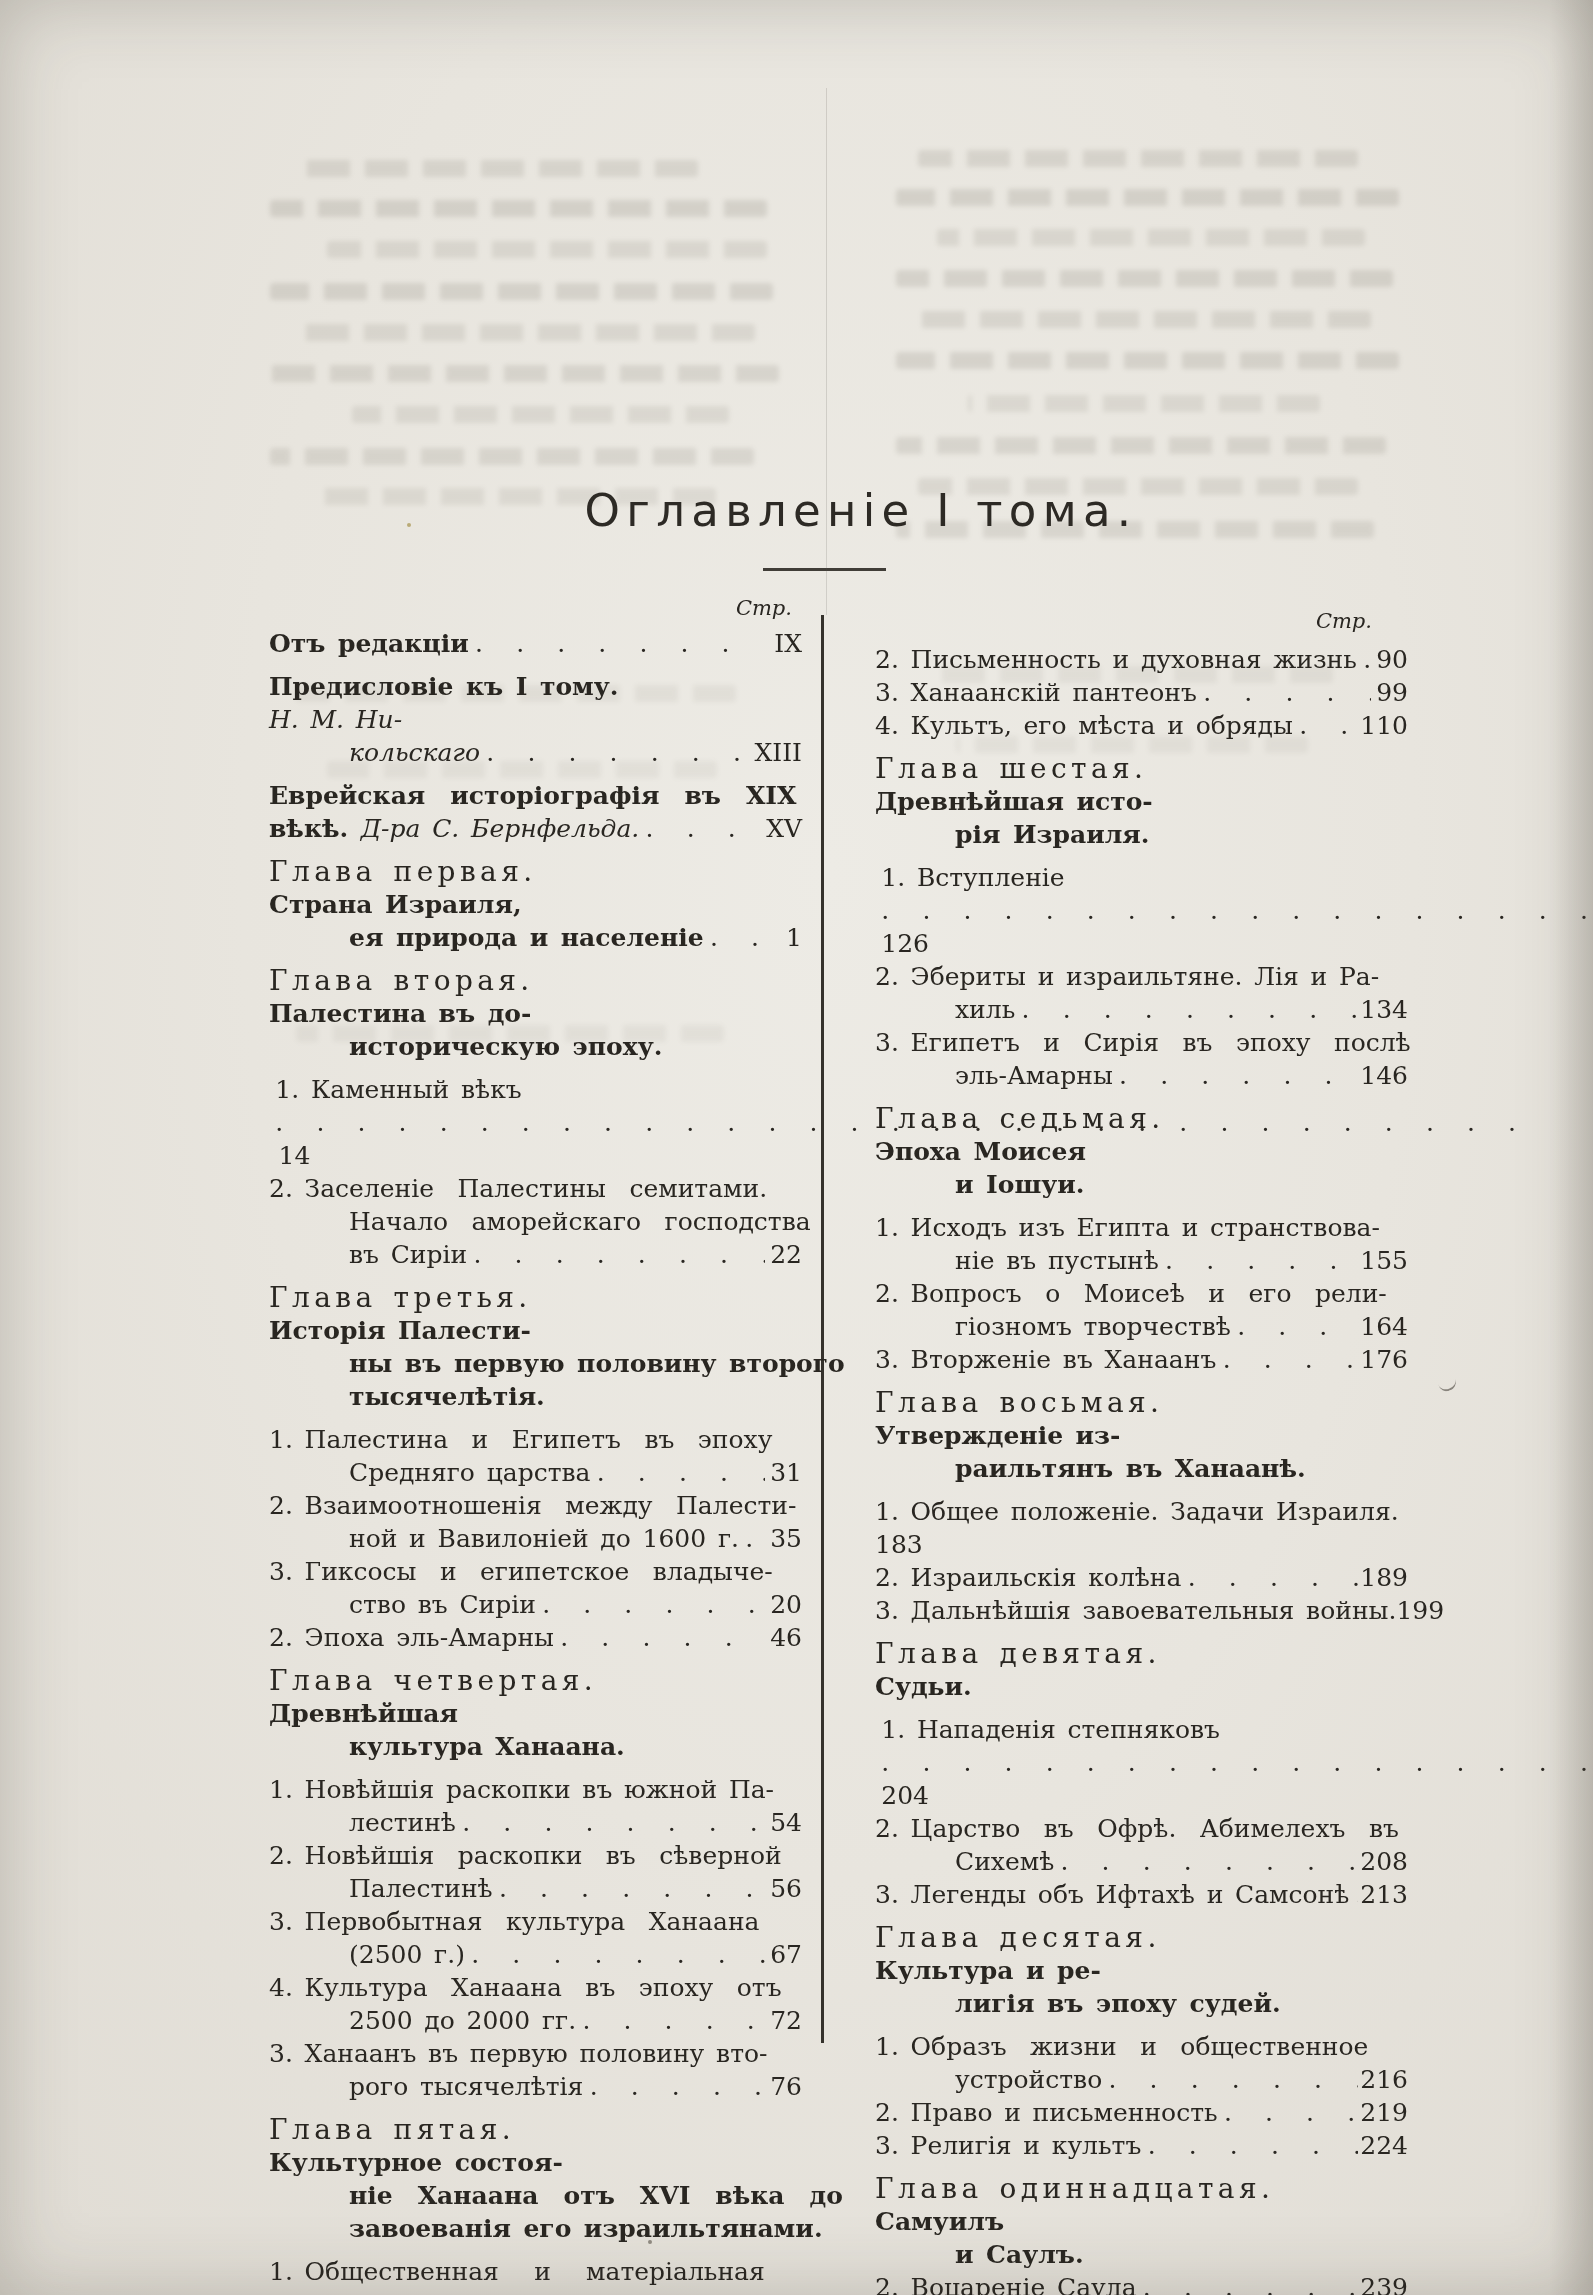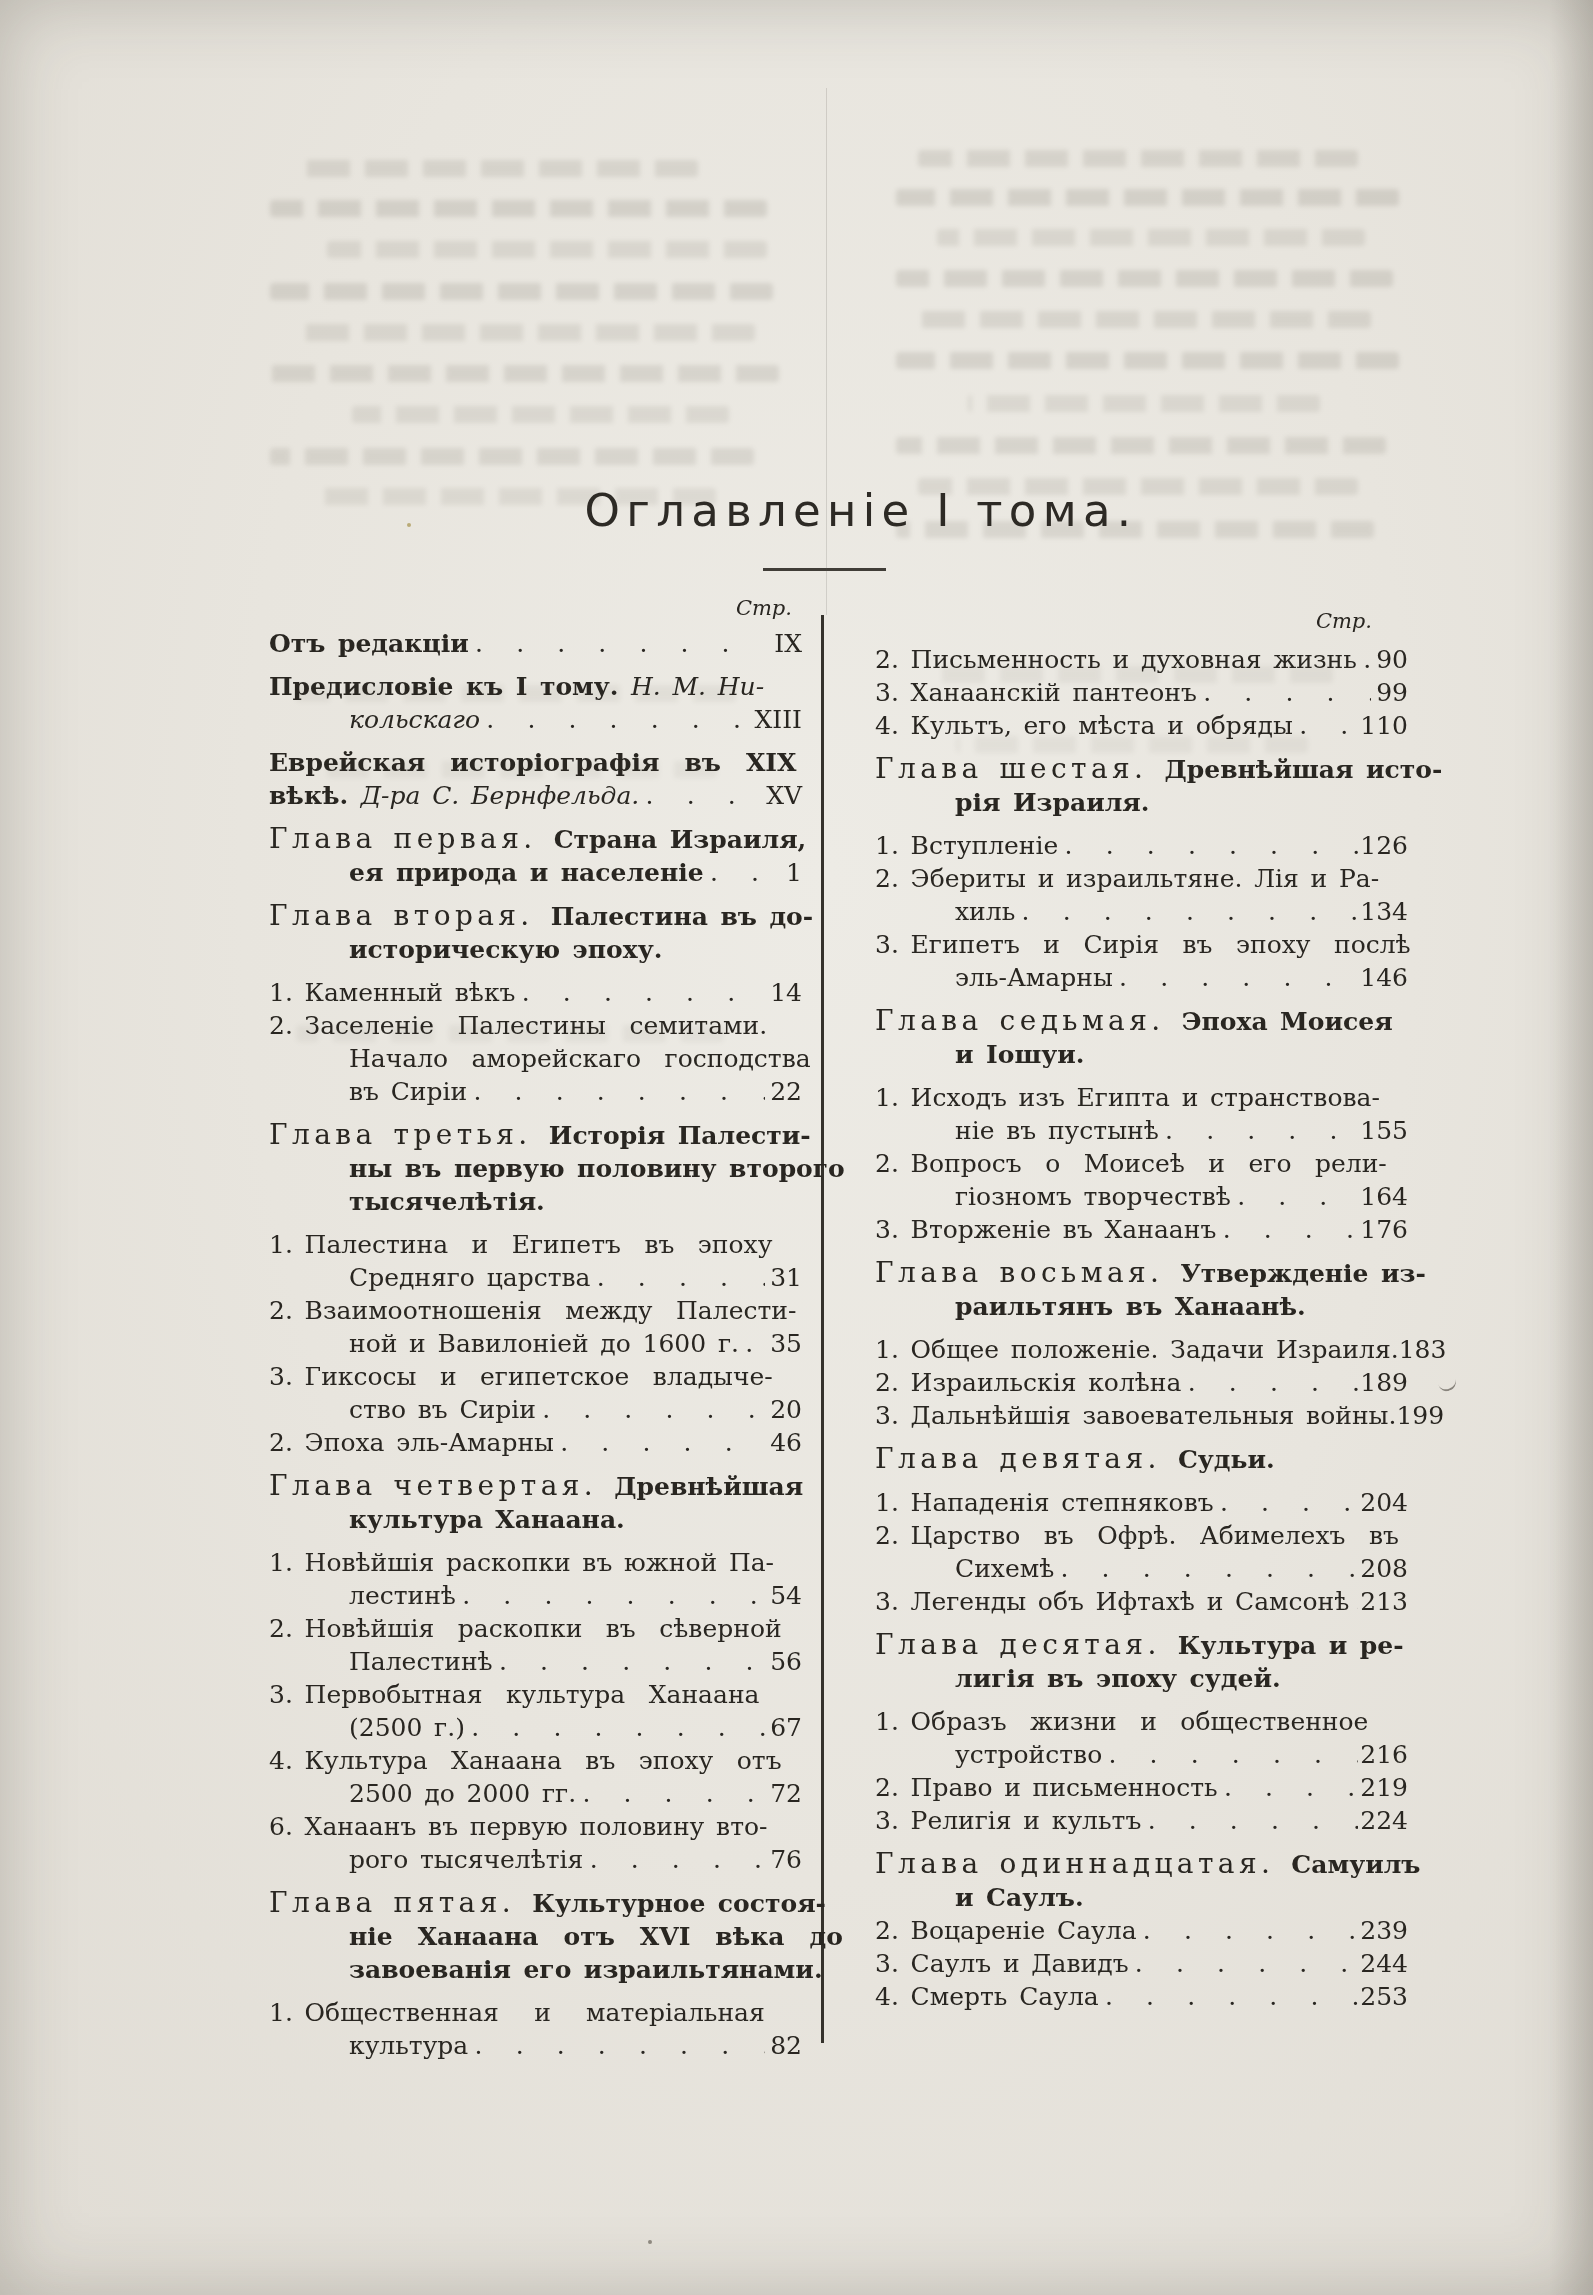--- a/index.html
+++ b/index.html
@@ -17,21 +17,21 @@
   .divider{position:absolute;left:821px;top:615px;width:2.5px;height:1428px;background:#35322c;}
   .col{position:absolute;width:533px;color:#292621;}
   #col-left{left:269px;top:596px;}
   #col-right{left:875px;top:609px;}
   .col-header{text-align:right;font-style:italic;font-size:21px;line-height:25px;}
   #col-left  .col-header{padding-right:10px;margin-bottom:6.3px;}
   #col-right .col-header{padding-right:36px;margin-bottom:8.8px;}
   .line{display:flex;align-items:baseline;min-height:33px;line-height:33px;
     font-size:25px;word-spacing:3.8px;white-space:pre;}
   .line.ind{padding-left:80px;align-items:center;}
-  .line.gap{margin-top:10px;}
+  .line.gap{margin-top:10px;flex-direction:column;}
   .t-s{letter-spacing:4.4px;font-size:28px;}
   .t-b{font-weight:bold;}
   .t-i{font-style:italic;}
   .dots{flex:1 1 auto;overflow:hidden;white-space:nowrap;margin:0 2.5px 0 6.3px;}
   .dots::after{content:". . . . . . . . . . . . . . . . . . . . . . . . . . . . . . .";letter-spacing:10.7px;}
   .fill{flex:1 1 auto;}
   .pagenum{flex:0 0 auto;text-align:right;min-width:35px;}
   .ghost{position:absolute;height:17px;border-radius:3.8px;filter:blur(2.5px);
     background:repeating-linear-gradient(90deg,#6b665a 0 43px,transparent 43px 58px);
     transform:scaleX(-1);}
@@ -106,21 +106,21 @@
       <div class="line gap"><span class="t-s">Глава четвертая. </span><span class="t-b">Древнѣйшая</span></div>
       <div class="line ind"><span class="t-b">культура Ханаана.</span></div>
       <div class="line gap"><span class="t-n">1. Новѣйшія раскопки въ южной Па-</span></div>
       <div class="line ind"><span class="t-n">лестинѣ</span><span class="dots"></span><span class="pagenum">54</span></div>
       <div class="line"><span class="t-n">2. Новѣйшія  раскопки  въ  сѣверной</span></div>
       <div class="line ind"><span class="t-n">Палестинѣ</span><span class="dots"></span><span class="pagenum">56</span></div>
       <div class="line"><span class="t-n">3. Первобытная  культура  Ханаана</span></div>
       <div class="line ind"><span class="t-n">(2500 г.)</span><span class="dots"></span><span class="pagenum">67</span></div>
       <div class="line"><span class="t-n">4. Культура  Ханаана  въ  эпоху  отъ</span></div>
       <div class="line ind"><span class="t-n">2500 до 2000 гг.</span><span class="dots"></span><span class="pagenum">72</span></div>
-      <div class="line"><span class="t-n">6. Ханаанъ въ первую половину вто-</span></div>
+      <div class="line"><span class="t-n">3. Ханаанъ въ первую половину вто-</span></div>
       <div class="line ind"><span class="t-n">рого тысячелѣтія</span><span class="dots"></span><span class="pagenum">76</span></div>
       <div class="line gap"><span class="t-s">Глава пятая. </span><span class="t-b">Культурное состоя-</span></div>
       <div class="line ind"><span class="t-b">ніе  Ханаана  отъ  XVI  вѣка  до</span></div>
       <div class="line ind"><span class="t-b">завоеванія его израильтянами.</span></div>
       <div class="line gap"><span class="t-n">1. Общественная   и   матеріальная</span></div>
       <div class="line ind"><span class="t-n">культура</span><span class="dots"></span><span class="pagenum">82</span></div>
     </div>
 
   <div class="col" id="col-right">
     <div class="col-header">Стр.</div>

